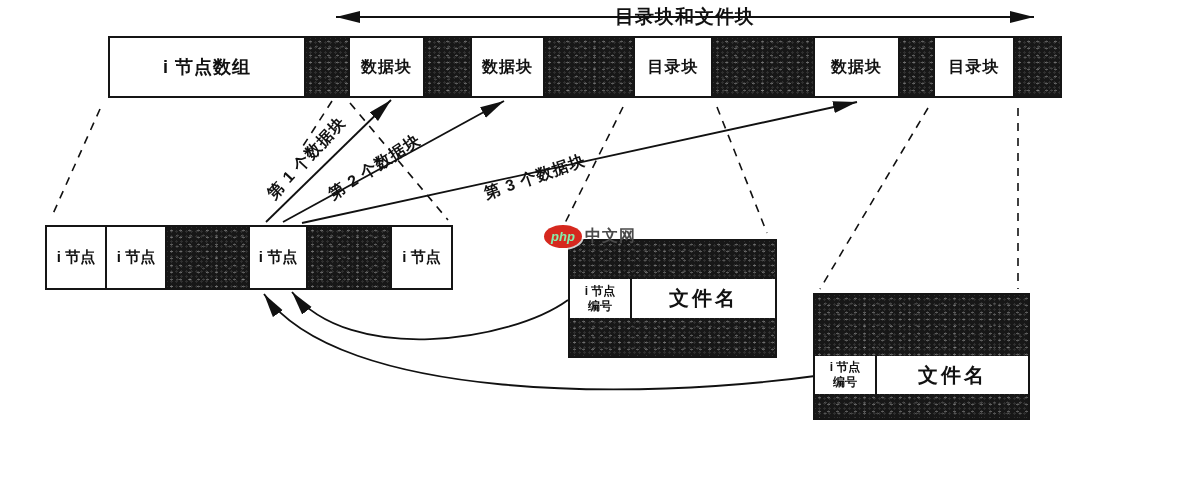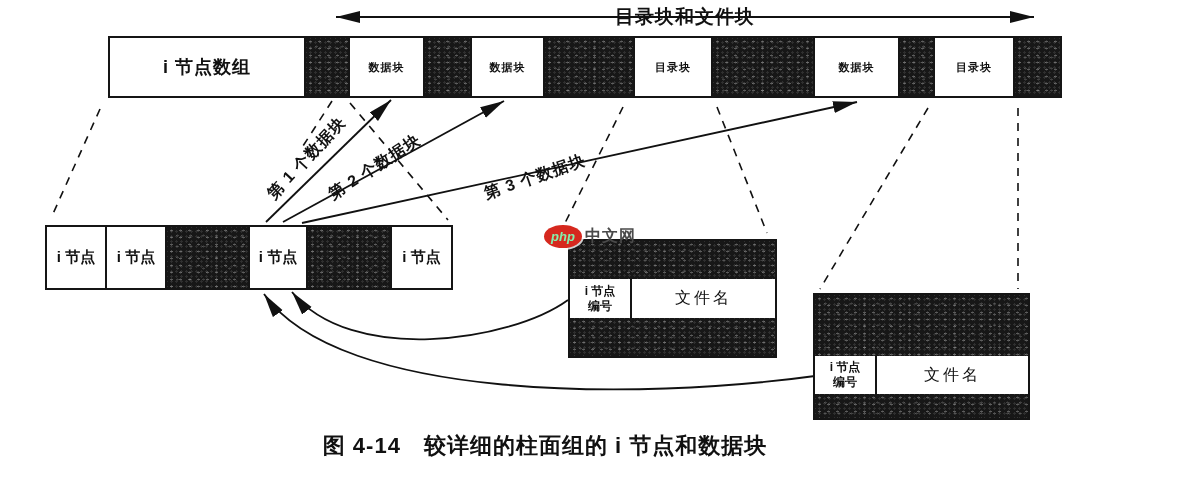--- a/index.html
+++ b/index.html
@@ -16,21 +16,21 @@
   }
   .dark{
     background-color:#171717;
     background-image:
       radial-gradient(rgba(255,255,255,.30) 1px, transparent 1.5px),
       radial-gradient(rgba(255,255,255,.18) 1px, transparent 1.4px),
       radial-gradient(rgba(255,255,255,.10) 1px, transparent 1.2px);
     background-size:9px 7px,13px 11px,5px 5px;
     background-position:0 0,4px 3px,2px 2px;
   }
-  .row1-label{font-size:11px;letter-spacing:1px;}
+  .row1-label{font-size:16px;letter-spacing:1px;}
   .row2-label{font-size:15px;letter-spacing:0;}
   .diag-label{
     position:absolute;font-weight:bold;font-size:16px;letter-spacing:1px;
     white-space:nowrap;text-align:center;color:#111;
   }
   .span-label{
     position:absolute;left:605px;top:4px;width:160px;height:25px;
     background:#fff;display:flex;align-items:center;justify-content:center;
     font-weight:bold;font-size:19px;letter-spacing:1px;
   }
@@ -40,21 +40,21 @@
   .dirtable{position:absolute;box-sizing:border-box;border:2px solid #151515;background:#fff;z-index:2;display:flex;flex-direction:column;}
   .band{width:100%;}
   .trow{display:flex;flex:0 0 auto;background:#fff;}
   .tcell1{
     box-sizing:border-box;border-right:2px solid #151515;
     display:flex;flex-direction:column;align-items:center;justify-content:center;
     font-weight:bold;font-size:12px;line-height:1.25;width:62px;
   }
   .tcell2{
     flex:1;display:flex;align-items:center;justify-content:center;
-    font-weight:normal;font-size:16px;letter-spacing:3px;
+    font-weight:bold;font-size:20px;letter-spacing:3px;
   }
   .watermark{position:absolute;z-index:5;display:flex;align-items:center;}
   .wm-badge{
     width:38px;height:23px;border-radius:50%;display:flex;align-items:center;justify-content:center;
     color:#86efac;font-weight:bold;font-style:italic;font-size:13px;
     box-shadow:0 0 0 2px rgba(255,255,255,.8);
   }
   .wm-text{font-weight:bold;font-size:16px;color:#4a4a4a;margin-left:3px;letter-spacing:1px;}
   .caption{
     position:absolute;left:240px;top:431px;width:610px;text-align:center;
@@ -144,15 +144,14 @@
       </div>
       <div class="band dark" style="flex:1;"></div>
     </div>
   </div>
 
   <div class="watermark" style="left:544px;top:225px;">
     <div class="wm-badge" style="background:#d6281e;">php</div>
     <div class="wm-text">中文网</div>
   </div>
 
-  <div class="caption">图 4-14　较详细的柱面组的 i 节点和数据块</div>
 
 </div>
 
 </body></html>

